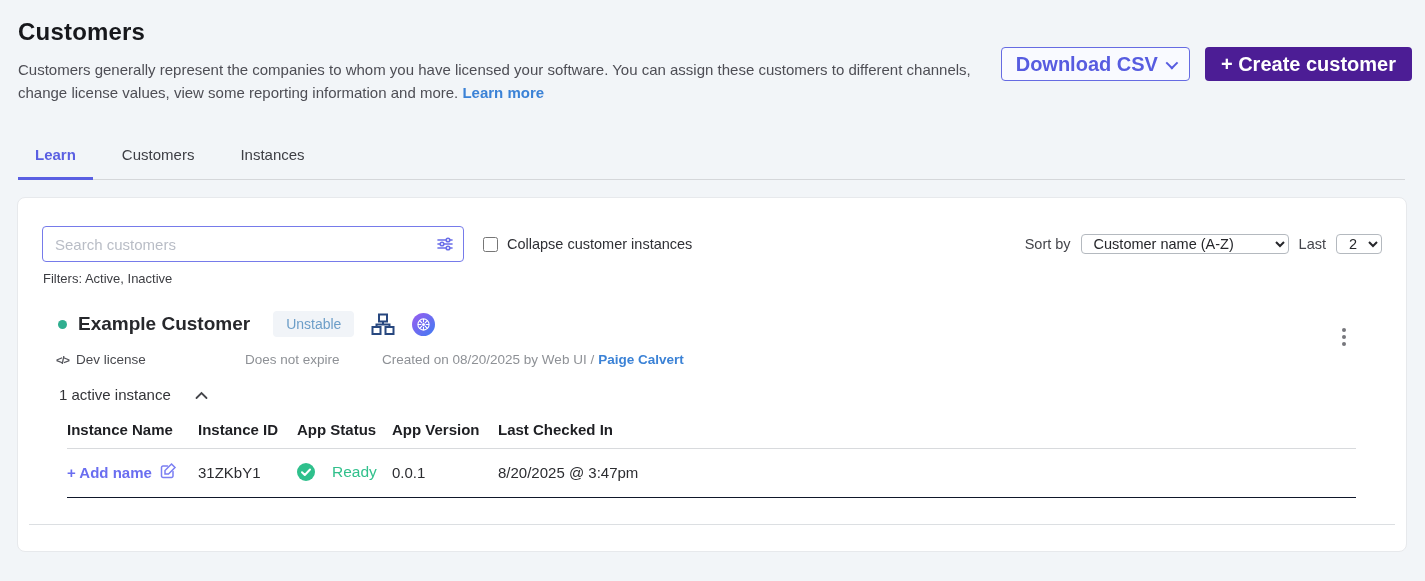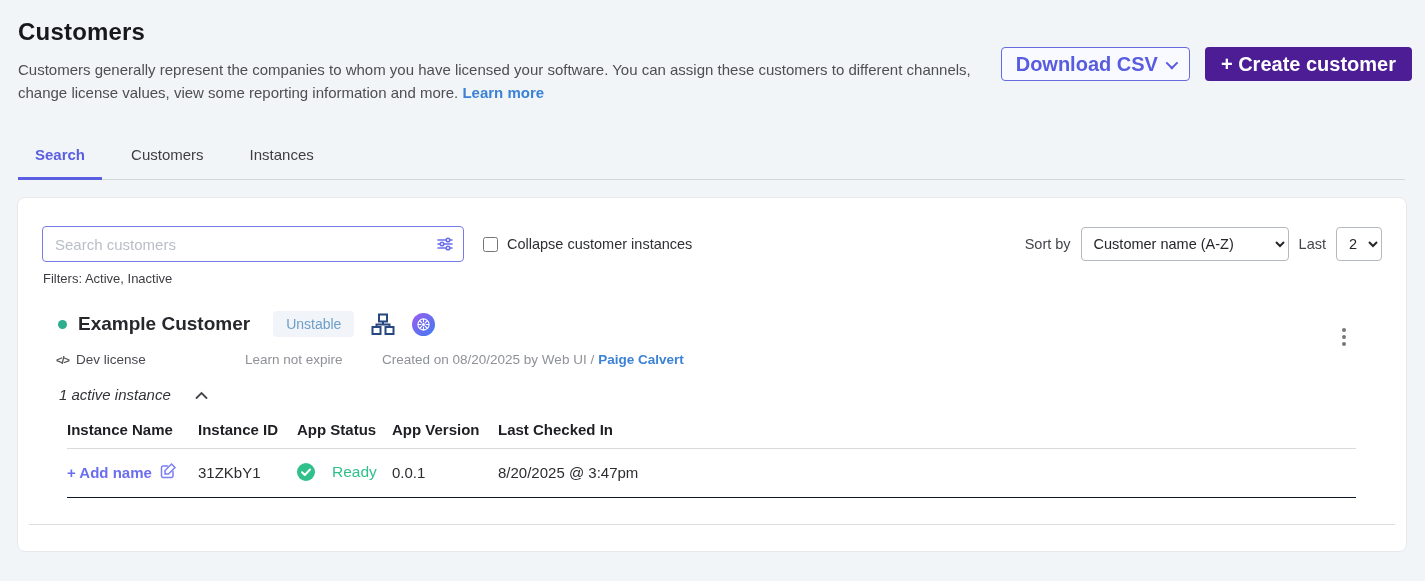--- a/index.html
+++ b/index.html
@@ -41,21 +41,21 @@
     font-family: "Liberation Sans", "DejaVu Sans", sans-serif;
   }
   .search-input::placeholder { color: #b9bdc6; }
   .filter-icon { position: absolute; right: 10px; top: 9px; cursor: pointer; }
   .checkbox-group { display: flex; align-items: center; margin-left: 19px; gap: 9px; }
   .checkbox-group input { width: 15px; height: 15px; cursor: pointer; }
   .checkbox-label { font-size: 14.5px; color: #2f3035; }
   .toolbar-right { margin-left: auto; display: flex; align-items: center; gap: 10px; }
   .toolbar-label { font-size: 14.5px; color: #44454b; }
   select {
-    height: 34px; border: 1px solid #b4b9bf; border-radius: 4px; background: #fff;
+    height: 20px; border: 1px solid #b4b9bf; border-radius: 4px; background: #fff;
     font-size: 14.5px; color: #26272b; padding: 0 8px; cursor: pointer;
     font-family: "Liberation Sans", "DejaVu Sans", sans-serif;
   }
   .sort-select { width: 208px; }
   .show-select { width: 46px; }
   .filters-note { margin: 9px 0 0 1px; font-size: 13px; color: #3c3d42; }
   
   .customer-head { display: flex; align-items: center; margin: 25px 0 0 16px; gap: 11px; }
   .active-dot { width: 9px; height: 9px; border-radius: 50%; background: #2fae8f; }
   .customer-name { font-size: 19px; font-weight: 700; color: #27282c; margin-right: 12px; }
@@ -63,21 +63,21 @@
   .head-icon { display: inline-flex; margin-left: 6px; cursor: pointer; }
   .k8s-badge { width: 23px; height: 23px; border-radius: 50%; background: linear-gradient(135deg,#9a5cf0,#3f7cf2); display: inline-flex; align-items: center; justify-content: center; }
   .kebab { position: absolute; right: 56px; top: 126px; display: flex; flex-direction: column; gap: 3px; cursor: pointer; padding: 4px; }
   .kebab span { width: 4px; height: 4px; border-radius: 50%; background: #76777c; }
   .license-row { display: flex; align-items: center; margin: 15px 0 0 14px; font-size: 13.5px; }
   .license-type { width: 189px; color: #48494e; display: flex; align-items: center; gap: 7px; }
   .code-glyph { font-size: 11px; font-weight: 700; color: #55565c; letter-spacing: -1px; }
   .expiry { width: 137px; color: #8e9196; }
   .created { color: #8e9196; }
   .created a { color: #3b82d6; font-weight: 600; text-decoration: none; margin-left: 4px; cursor: pointer; }
-  .instance-summary { display: flex; align-items: center; gap: 24px; margin: 19px 0 0 17px; font-size: 15px; font-weight: 500; color: #333438; cursor: pointer; font-style: italic; }
+  .instance-summary { display: flex; align-items: center; gap: 24px; margin: 19px 0 0 17px; font-size: 15px; font-weight: 500; color: #333438; cursor: pointer; }
   
   .itable { margin: 18px 26px 0 25px; }
   .t-head, .t-row { display: grid; grid-template-columns: 131px 99px 95px 106px 1fr; align-items: center; }
   .t-head { font-size: 15px; font-weight: 700; color: #1e1f23; padding-bottom: 10px; border-bottom: 1px solid #d8dadd; }
   .t-row { padding: 13px 0 15px; border-bottom: 1px solid #0f172a; font-size: 15px; color: #2c2d31; }
   .add-name { color: #6a6ef0; font-weight: 600; display: inline-flex; align-items: center; gap: 8px; cursor: pointer; }
   .status-ready { display: inline-flex; align-items: center; gap: 17px; color: #31c08c; font-size: 15.5px; }
   .wide-divider { margin: 26px -13px 0; border-top: 1px solid #dcdfe2; }
 </style>
 </head>
@@ -93,21 +93,21 @@
   <div class="header-actions">
     <button class="btn btn-outline">
       <span>Download CSV</span>
       <span class="chev"></span>
     </button>
     <button class="btn btn-primary">+ Create customer</button>
   </div>
 </div>
 
 <div class="tabs">
-  <div class="tab active">Search</div>
+  <div class="tab active">Learn</div>
   <div class="tab">Customers</div>
   <div class="tab">Instances</div>
 </div>
 
 <div class="card">
 
   <div class="toolbar">
     <div class="search-wrap">
       <input class="search-input" type="text" placeholder="Search customers" style="">
       <span class="filter-icon">
@@ -162,21 +162,21 @@
       <span></span>
       <span></span>
       <span></span>
     </div>
 
   <div class="license-row">
     <span class="license-type">
       <span class="code-glyph">&lt;/&gt;</span>
       <span>Dev license</span>
     </span>
-    <span class="expiry">Learn not expire</span>
+    <span class="expiry">Does not expire</span>
     <span class="created"><span>Created on 08/20/2025 by Web UI /</span><a>Paige Calvert</a></span>
   </div>
 
   <div class="instance-summary">
     <span>1 active instance</span>
     <span>
       <svg width="13" height="9" viewBox="0 0 13 9" fill="none" stroke="#45464b" stroke-width="1.8" stroke-linecap="round">
           <path d="M1.5 7 L6.5 2 L11.5 7"></path>
         </svg>
     </span>

